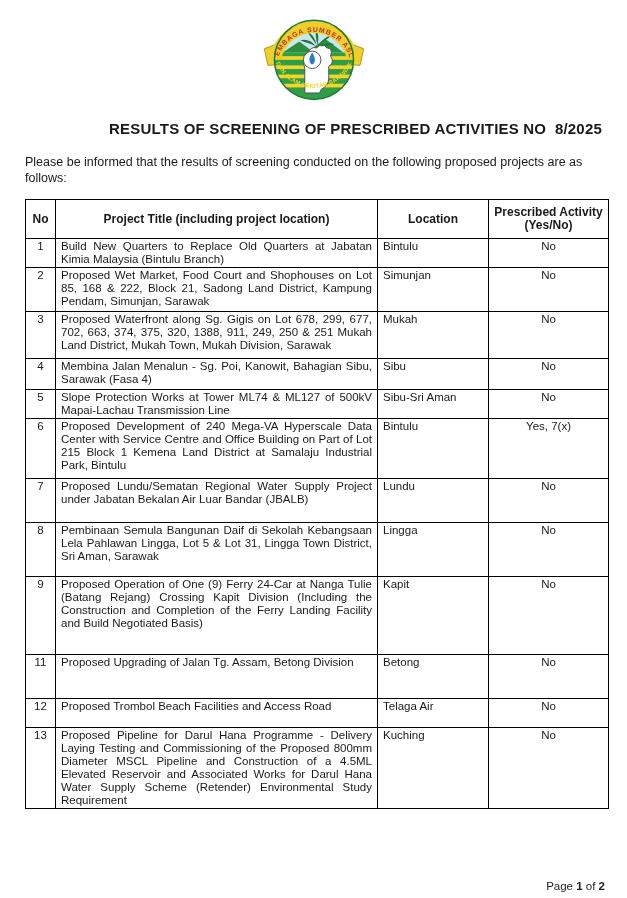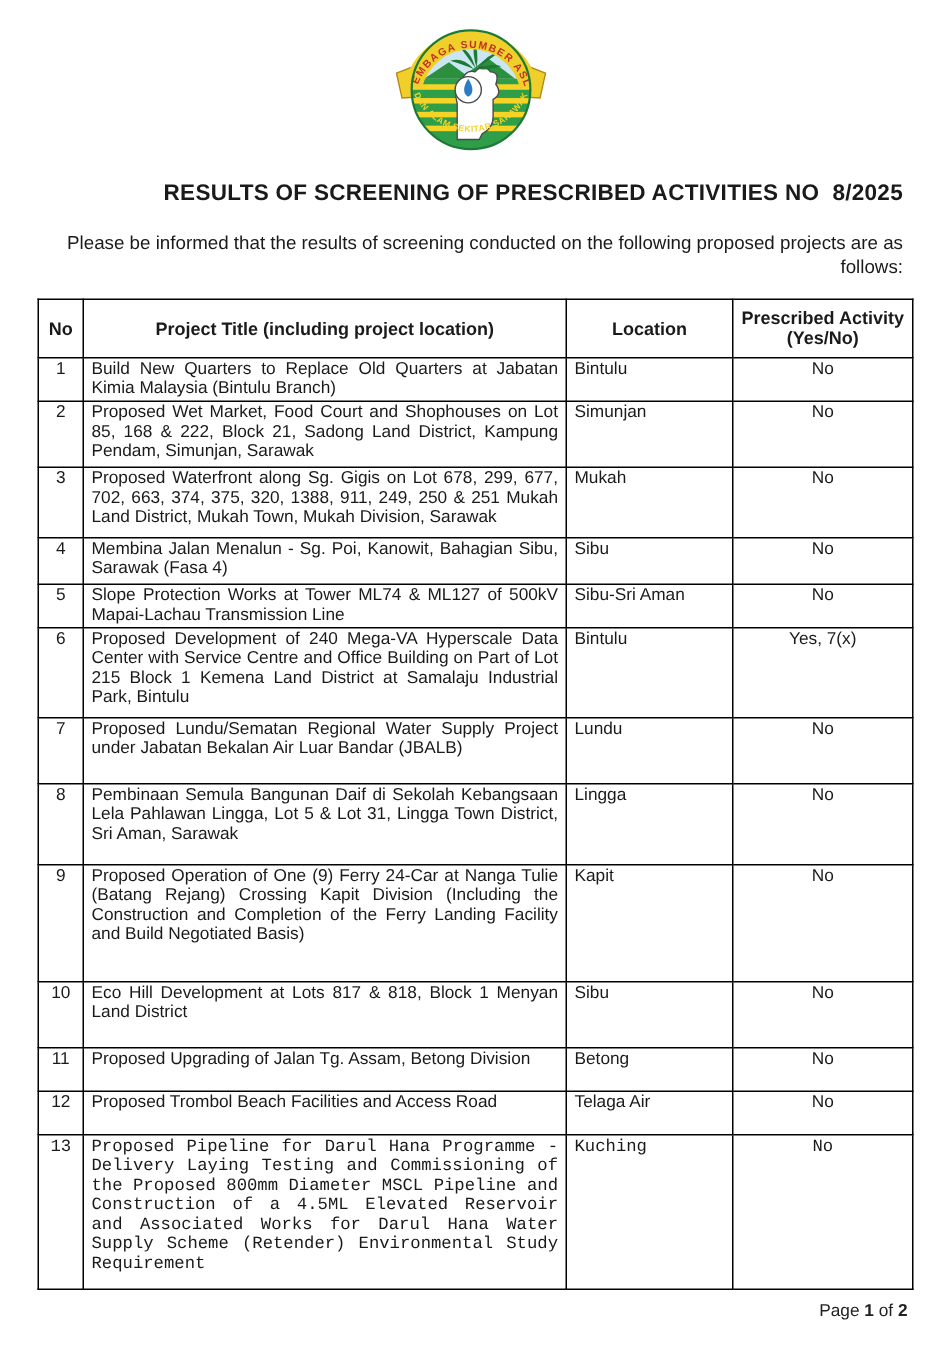--- a/index.html
+++ b/index.html
@@ -21,21 +21,21 @@
     text-align:right;
     font-size:15px;
     font-weight:bold;
     letter-spacing:.2px;
     white-space:pre-wrap;
   }
   .intro{
     margin:17px 25px 0 25px;
     font-size:12.5px;
     line-height:16px;
-    text-align:right;
+    text-align:left;
   }
   table.results{
     margin:13px 0 0 25px;
     border-collapse:collapse;
     table-layout:fixed;
     width:583px;
     font-size:11.5px;
     line-height:13px;
   }
   table.results th, table.results td{
@@ -70,21 +70,21 @@
   tbody tr:nth-child(8) td{height:51px;}
   tbody tr:nth-child(9) td{height:75px;}
   tbody tr:nth-child(10) td{height:41px;}
   tbody tr:nth-child(11) td{height:26px;}
   tbody tr:nth-child(12) td{height:26px;}
   tbody tr:nth-child(13) td{height:100px;font-family:Liberation Mono, monospace;}
   tbody tr:nth-child(14) td{height:36px;}
   .footer{
     position:absolute;
     right:22px;
-    bottom:18px;
+    bottom:6px;
     font-size:11.5px;
     color:#222;
   }
   .footer b{font-weight:bold;}
 </style>
 </head>
 <body>
 
 <div class="page">
 
@@ -207,26 +207,20 @@
           <td class="col-location">Lingga</td>
           <td class="col-prescribed">No</td>
         </tr>
         <tr>
           <td class="col-no">9</td>
           <td class="col-title">Proposed Operation of One (9) Ferry 24-Car at Nanga Tulie (Batang Rejang) Crossing Kapit Division (Including the Construction and Completion of the Ferry Landing Facility and Build Negotiated Basis)</td>
           <td class="col-location">Kapit</td>
           <td class="col-prescribed">No</td>
         </tr>
         <tr>
-          <td class="col-no">10</td>
-          <td class="col-title">Eco Hill Development at Lots 817 &amp; 818, Block 1 Menyan Land District</td>
-          <td class="col-location">Sibu</td>
-          <td class="col-prescribed">No</td>
-        </tr>
-        <tr>
           <td class="col-no">11</td>
           <td class="col-title">Proposed Upgrading of Jalan Tg. Assam, Betong Division</td>
           <td class="col-location">Betong</td>
           <td class="col-prescribed">No</td>
         </tr>
         <tr>
           <td class="col-no">12</td>
           <td class="col-title">Proposed Trombol Beach Facilities and Access Road</td>
           <td class="col-location">Telaga Air</td>
           <td class="col-prescribed">No</td>

